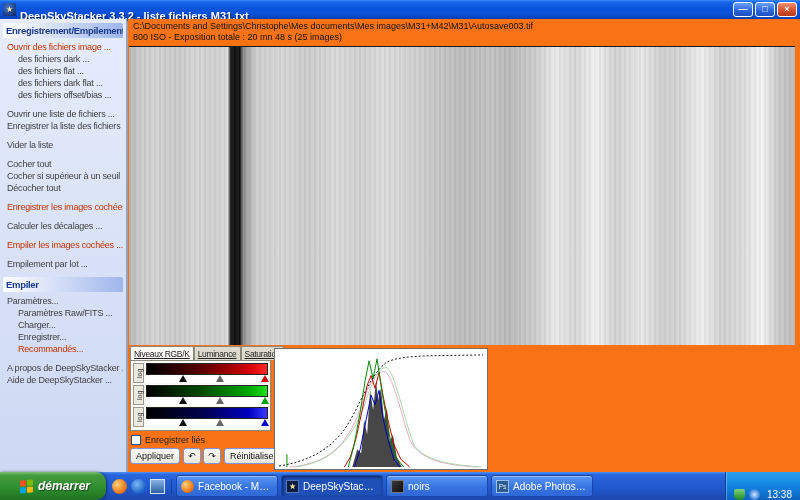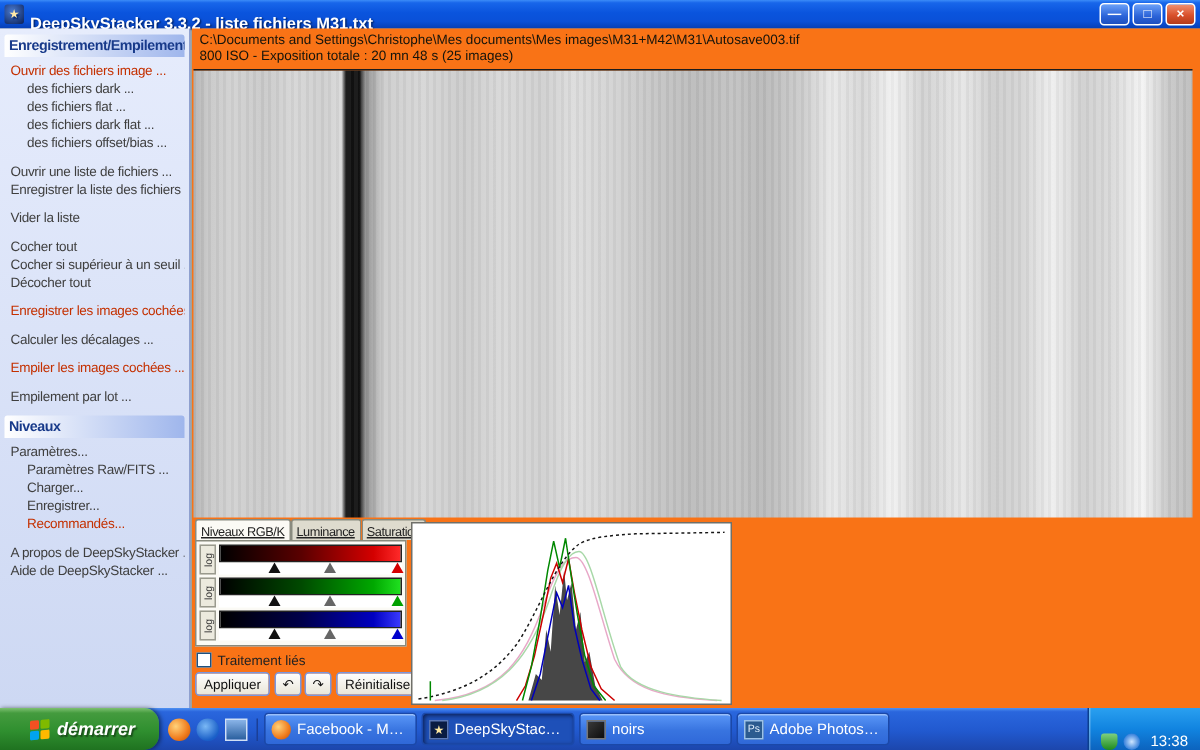--- a/index.html
+++ b/index.html
@@ -162,21 +162,21 @@
             <div class="s-item gap"><span>Cocher tout</span></div>
             <div class="s-item"><span>Cocher si supérieur à un seuil ...</span></div>
             <div class="s-item"><span>Décocher tout</span></div>
             <div class="s-item red gap"><span>Enregistrer les images cochées ...</span></div>
             <div class="s-item gap"><span>Calculer les décalages ...</span></div>
             <div class="s-item red gap"><span>Empiler les images cochées ...</span></div>
             <div class="s-item gap"><span>Empilement par lot ...</span></div>
           </div>
       </div>
       <div class="section">
-        <div class="sec-header">Niveaux</div>
+        <div class="sec-header">Empiler</div>
         <div class="sec-items">
 
         <div class="s-item"><span>Paramètres...</span></div>
             <div class="s-item indent"><span>Paramètres Raw/FITS ...</span></div>
             <div class="s-item indent"><span>Charger...</span></div>
             <div class="s-item indent"><span>Enregistrer...</span></div>
             <div class="s-item red indent"><span>Recommandés...</span></div>
             <div class="s-item gap"><span>A propos de DeepSkyStacker ...</span></div>
             <div class="s-item"><span>Aide de DeepSkyStacker ...</span></div>
           </div>
@@ -231,21 +231,21 @@
                 <div class="markers">
                   <span class="tri dark" style="left:27%"></span>
                   <span class="tri mid" style="left:57%"></span>
                   <span class="tri col" style="left:94%"></span>
                 </div>
               </div>
             </div>
           </div>
         <div class="linked">
           <span class="cb"></span>
-          <span>Traitement liés</span>
+          <span>Enregistrer liés</span>
         </div>
         <div class="proc-buttons">
           <button class="btn">Appliquer</button>
           <span style="display:flex;gap:2px;">
 
           <button class="btn mini">↶</button>
               <button class="btn mini">↷</button>
             </span>
           <button class="btn">Réinitialiser</button>
         </div>

